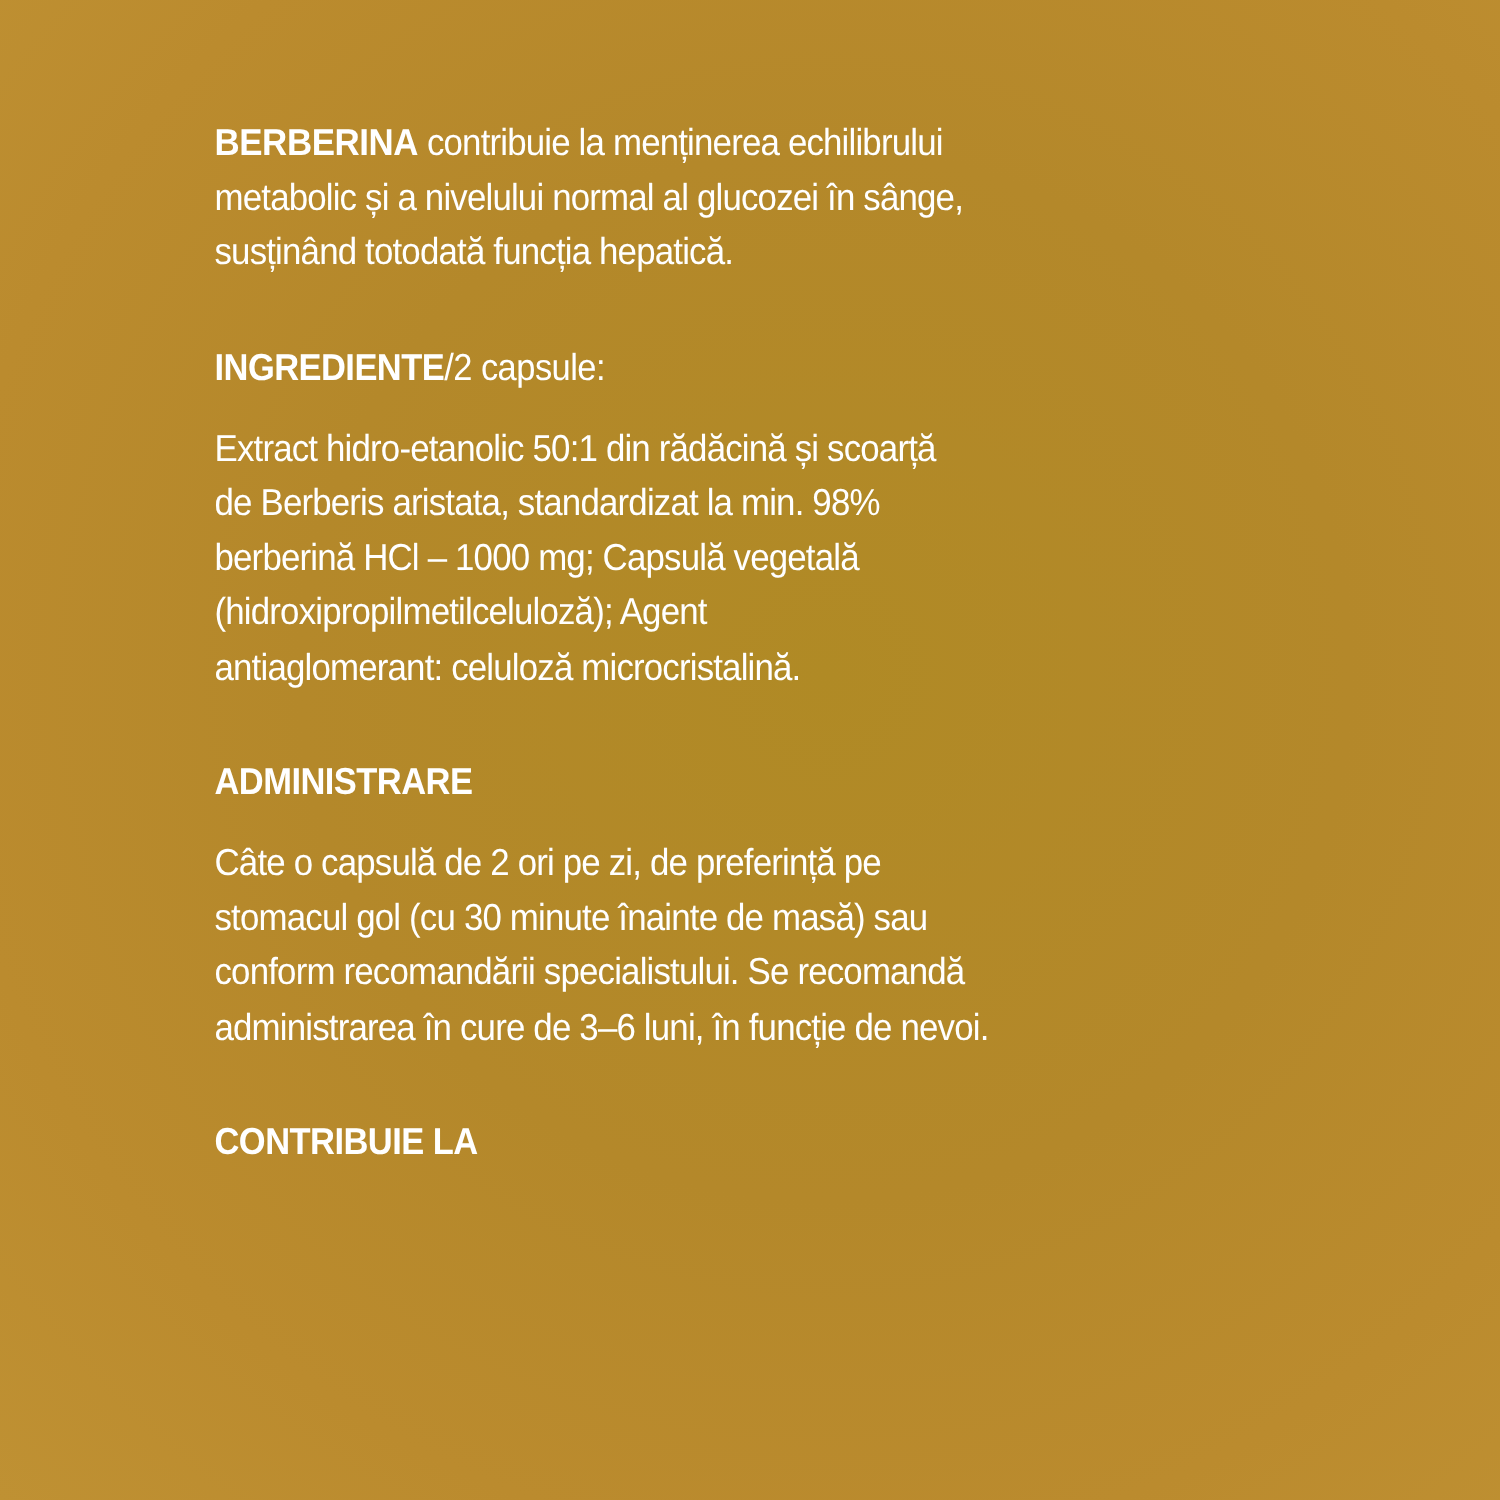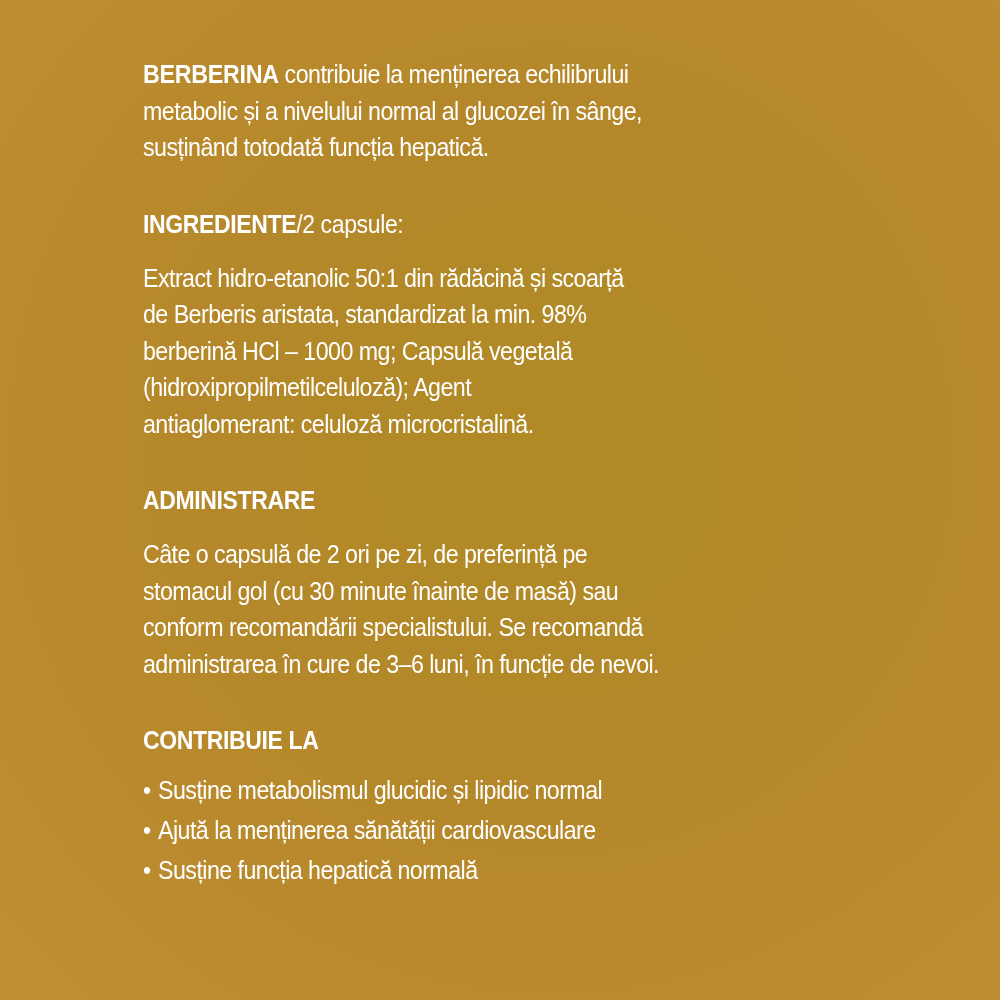--- a/index.html
+++ b/index.html
@@ -4,21 +4,21 @@
   <style>
     html, body { margin: 0; padding: 0; }
     body {
       width: 1000px; height: 1000px; overflow: hidden;
       background: radial-gradient(ellipse at 55% 45%, #b08a25 0%, #b4882a 45%, #bb8b2e 75%, #bf9133 100%);
       font-family: "Liberation Sans", sans-serif;
       color: #ffffff;
       position: relative;
     }
     .content {
-      position: absolute; left: 143px; top: 56px; width: 720px;
+      position: absolute; left: 143px; top: 77px; width: 720px;
     }
     .para {
       font-size: 25px; line-height: 36.5px; margin: 0;
       letter-spacing: -0.6px;
       transform: scaleX(0.93); transform-origin: left top;
       white-space: nowrap;
     }
     .para b { font-weight: 700; letter-spacing: -0.3px; }
     .heading {
       font-size: 25px; font-weight: 700; line-height: 36px; margin: 0;
@@ -70,19 +70,14 @@
 
   <div class="para lines" id="adm-b">
     <span>Câte o capsulă de 2 ori pe zi, de preferință pe</span>
     <span>stomacul gol (cu 30 minute înainte de masă) sau</span>
     <span>conform recomandării specialistului. Se recomandă</span>
     <span>administrarea în cure de 3–6 luni, în funcție de nevoi.</span>
   </div>
 
   <div class="heading" id="con-h">CONTRIBUIE LA</div>
 
-  <ul class="bullets">
-    <li><span class="dot">•</span><span>Susține metabolismul glucidic și lipidic normal</span></li>
-    <li><span class="dot">•</span><span>Ajută la menținerea sănătății cardiovasculare</span></li>
-    <li><span class="dot">•</span><span>Susține funcția hepatică normală</span></li>
-  </ul>
 
 </div>
 
 </body></html>

